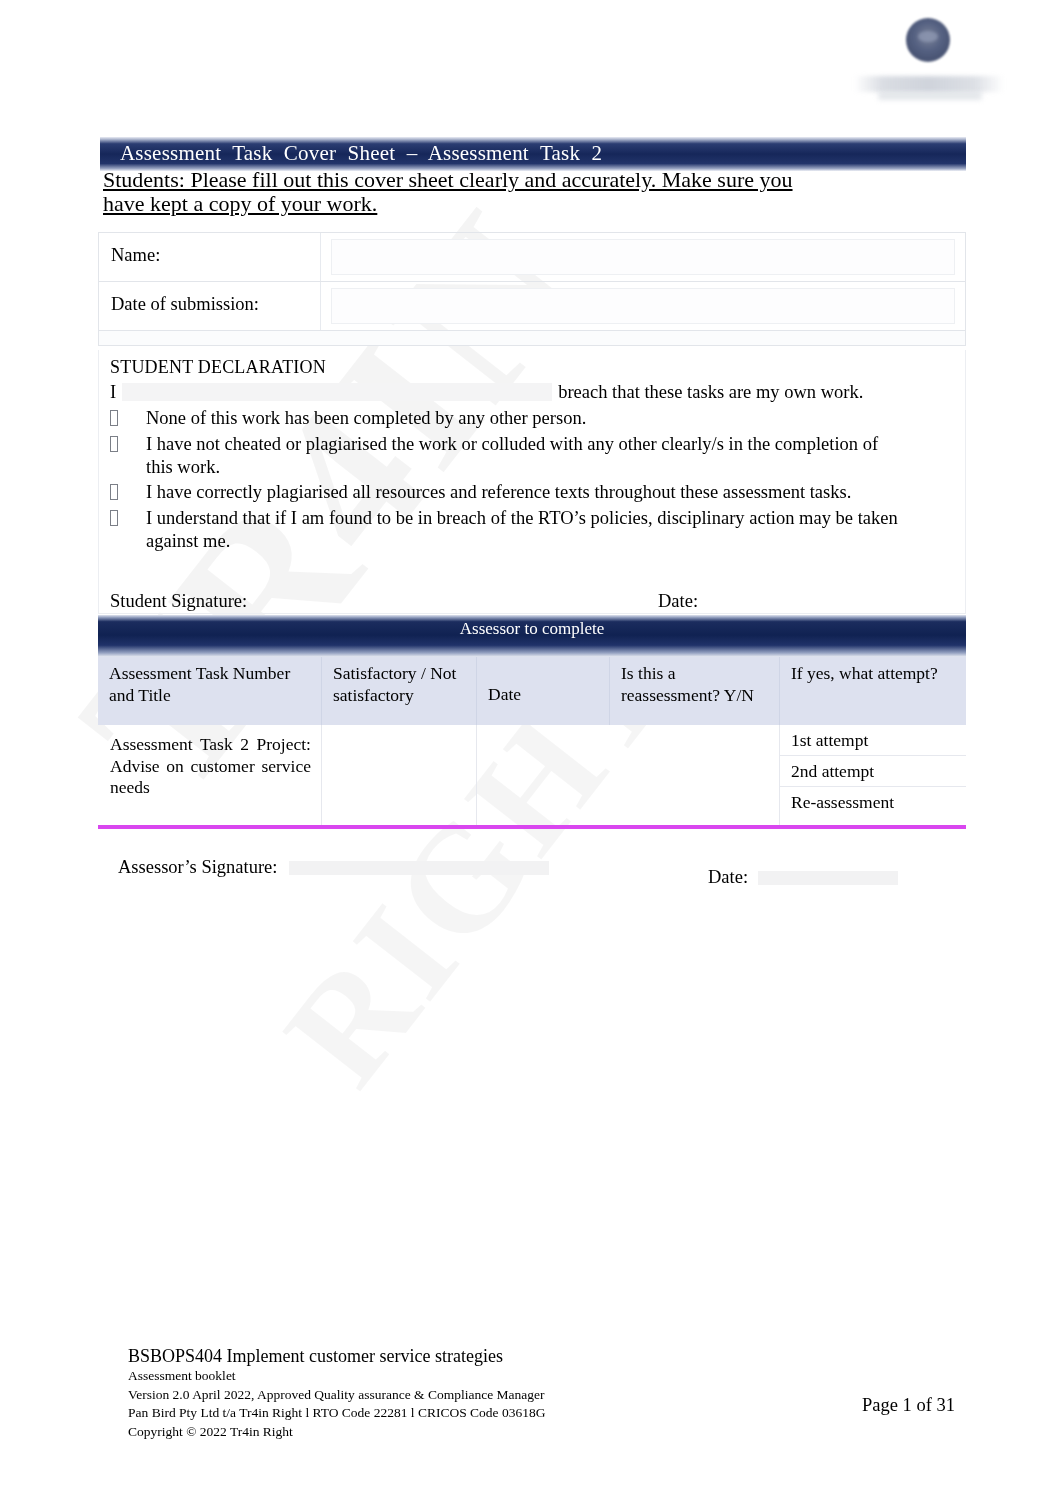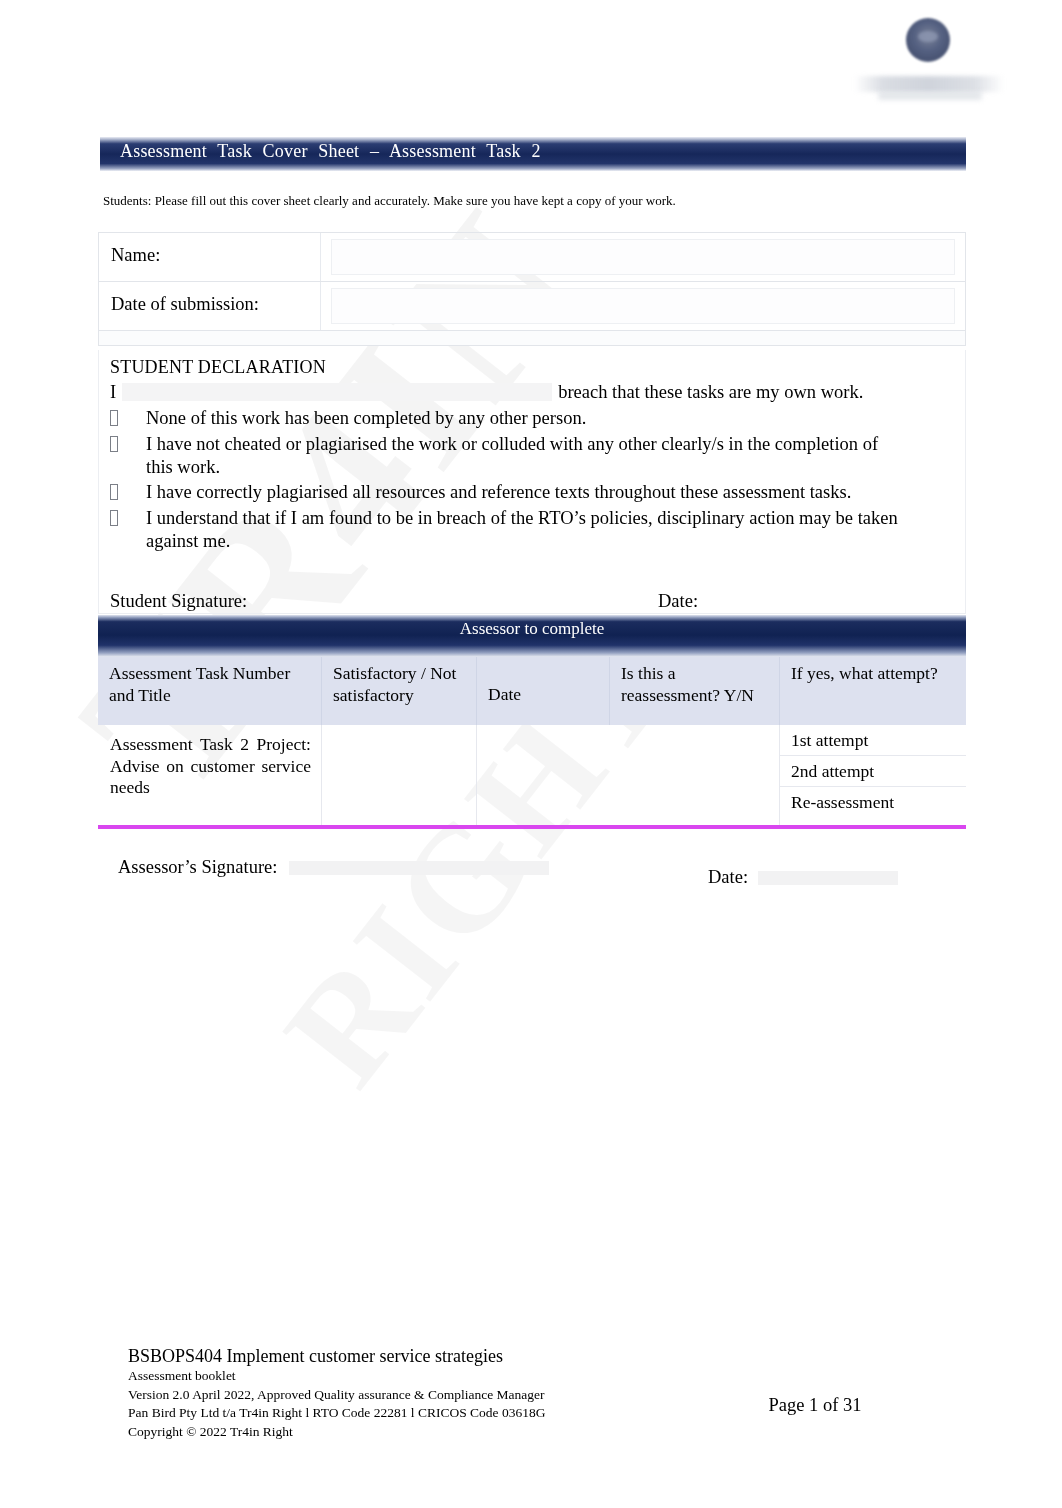--- a/index.html
+++ b/index.html
@@ -136,35 +136,36 @@
         #16275a 50%,
         #22346a 78%,
         #9aa5c3 93%,
         #eef0f6 100%);
     box-shadow: 0 0 6px 2px rgba(255,255,255,0.55);
   }
   .title-banner-text {
     position: absolute;
     left: 20px;
     top: 4px;
-    font-size: 18px;
+    font-size: 21px;
     color: #ffffff;
     white-space: nowrap;
     letter-spacing: 0.2px;
     word-spacing: 6px;
   }
 
   
   .intro {
     position: absolute;
     left: 103px;
-    top: 189px;
+    top: 168px;
     width: 730px;
-    font-size: 13px;
+    font-size: 22px;
     line-height: 24px;
+    text-decoration: underline;
   }
 
   
   .nd-table {
     position: absolute;
     left: 98px;
     top: 232px;
     width: 868px;
   }
   .nd-row {
@@ -408,25 +409,25 @@
   .footer-title {
     font-size: 18px;
     line-height: 22px;
   }
   .footer-line {
     font-size: 13.5px;
     line-height: 18.5px;
   }
   .page-num {
     position: absolute;
-    left: 695px;
+    left: 715px;
     top: 1395px;
     font-size: 18.5px;
     width: 240px;
-    text-align: center;
+    text-align: right;
   }
 </style>
 </head>
 <body>
 
 <div class="page">
 
   <div class="watermark">
     <div class="wm-text">TR4IN</div>
     <div class="wm-text2">RIGHT</div>

